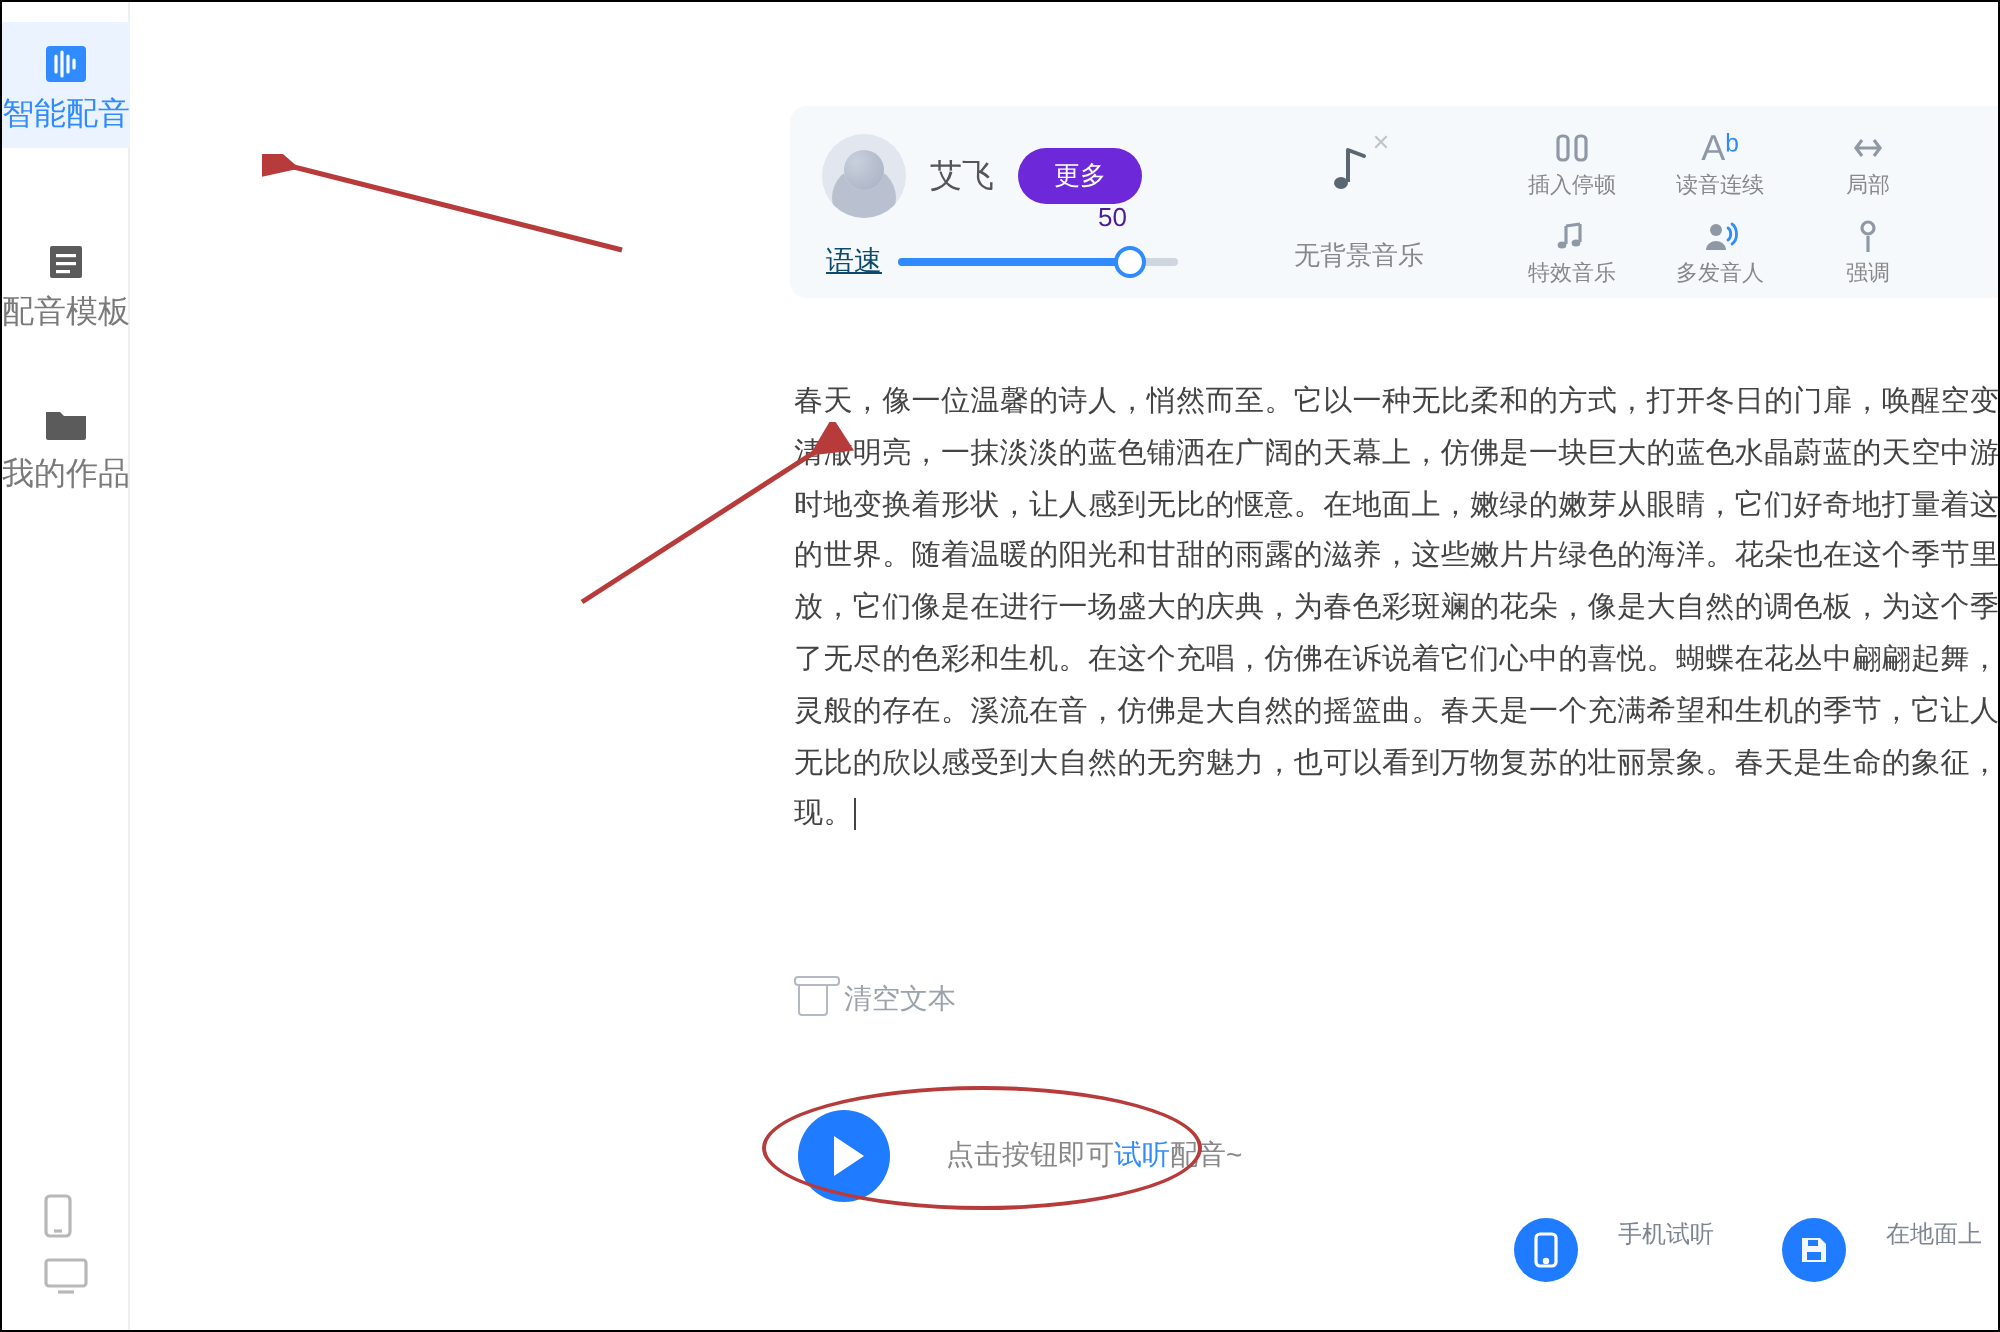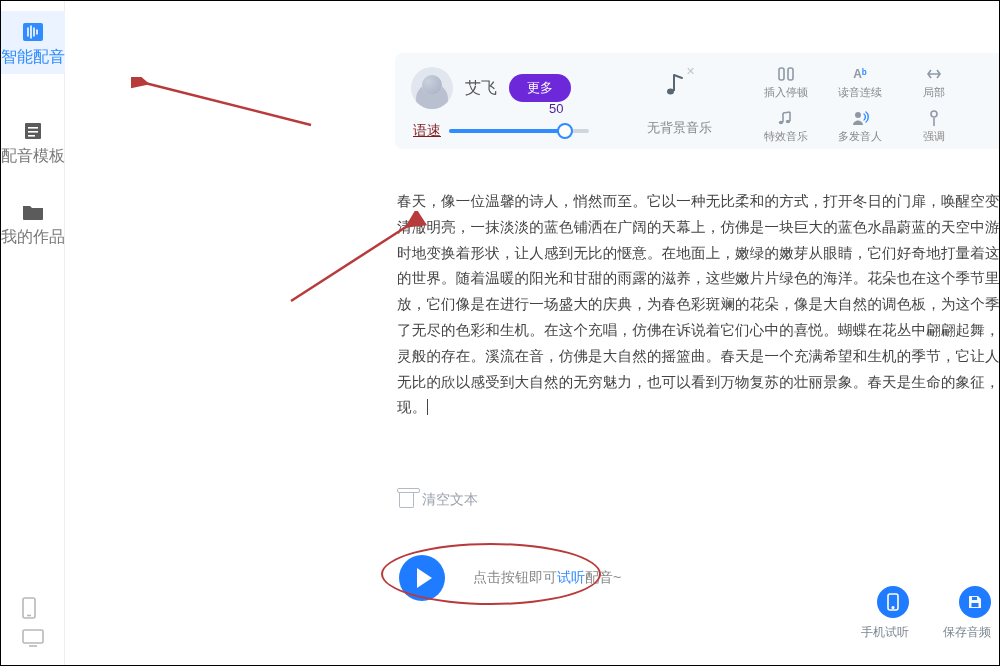--- a/index.html
+++ b/index.html
@@ -26,21 +26,21 @@
   .voice-row { display: flex; align-items: center; gap: 12px; }
   .avatar { width: 42px; height: 42px; border-radius: 50%; background: #e1e6ef; position: relative; overflow: hidden; }
   .avatar::after {
     content: ""; position: absolute; left: 11px; top: 8px; width: 20px; height: 20px; border-radius: 50%;
     background: radial-gradient(circle at 30% 30%, #c9d0dd, #a6afc2); box-shadow: 0 14px 0 6px #b9c0cf;
   }
   .voice-name { font-size: 16px; color: #555; }
   .more-btn { background: #6d28d9; color: #fff; border: none; border-radius: 16px; padding: 5px 18px; font-size: 13px; cursor: pointer; }
 
   .speed-row { display: flex; align-items: center; gap: 8px; padding-left: 2px; }
-  .speed-label { color: #7f1d1d; font-size: 14px; text-decoration: underline; }
+  .speed-label { color: #0c4a6e; font-size: 14px; text-decoration: underline; }
   .slider-wrap { width: 140px; display: flex; align-items: center; position: relative; height: 20px; }
   .track { width: 140px; height: 4px; background: #d0d6e0; border-radius: 2px; position: relative; }
   .track-fill { position: absolute; left: 0; top: 0; height: 4px; background: #2f8bff; border-radius: 2px; width: 116px; }
   .thumb { position: absolute; left: 108px; top: -6px; width: 16px; height: 16px; border: 2px solid #2f8bff; background: #fff; border-radius: 50%; }
   .speed-value { position: absolute; left: 100px; top: -20px; color: #4c1d95; font-size: 13px; }
 
   .bgm-block { display: flex; flex-direction: column; align-items: center; gap: 10px; margin-left: 30px; margin-top: 4px; }
   .bgm-icon { color: #5a6672; }
   .note-x { color: #c0c5cc; font-size: 11px; margin-left: -4px; margin-top: -6px; }
   .bgm-label { color: #888; font-size: 13px; margin-top: 10px; }
@@ -59,21 +59,21 @@
   .trash::before { content: ""; position: absolute; left: -3px; top: -4px; width: 21px; height: 3px; border: 1.5px solid #b3bac3; border-radius: 2px; }
 
   
   .play-row { position: absolute; left: 334px; top: 554px; display: flex; align-items: center; gap: 28px; }
   .play-btn { width: 46px; height: 46px; border-radius: 50%; background: #1f7bff; display: flex; align-items: center; justify-content: center; cursor: pointer; }
   .play-triangle { width: 0; height: 0; border-left: 15px solid #fff; border-top: 10px solid transparent; border-bottom: 10px solid transparent; margin-left: 4px; }
   .play-text { color: #888; font-size: 14px; }
   .play-text .hl { color: #2f8bff; }
 
   .right-bottom { position: absolute; right: 8px; bottom: 24px; display: flex; gap: 34px; }
-  .rb-item { display: flex; flex-direction: column; align-items: flex-end; gap: 6px; color: #7d8690; font-size: 12px; cursor: pointer; }
+  .rb-item { display: flex; align-items: flex-start; gap: 20px; color: #7d8690; font-size: 12px; cursor: pointer; }
   .rb-circle { width: 32px; height: 32px; border-radius: 50%; background: #1f7bff; display: flex; align-items: center; justify-content: center; color: #fff; }
 
   
   .arrow1, .arrow2 { position: absolute; pointer-events: none; }
   .circle-annot { position: absolute; left: 316px; top: 542px; width: 220px; height: 62px; border: 2px solid #b83b3b; border-radius: 50% / 50%; pointer-events: none; }
 
 </style>
 </head>
 <body>
 
@@ -164,21 +164,21 @@
         <div class="tic">
             <svg width="18" height="16" viewBox="0 0 18 16" fill="none" stroke="#8f99a6" stroke-width="1.6">
               <rect x="2" y="2" width="5" height="12" rx="2"></rect>
               <rect x="11" y="2" width="5" height="12" rx="2"></rect>
             </svg>
           </div>
         <span>插入停顿</span>
       </div>
       <div class="tool-item">
         <div class="tic">
-            <span style="color:#8f99a6;font-size:12px;font-weight:700">A<span style="color:#2f8bff">ᵇ</span></span>
+            <span style="color:#8f99a6;font-size:18px;font-weight:400">A<span style="color:#2f8bff">ᵇ</span></span>
           </div>
         <span>读音连续</span>
       </div>
       <div class="tool-item">
         <div class="tic">
             <svg width="16" height="14" viewBox="0 0 16 14" fill="none" stroke="#8f99a6" stroke-width="1.6">
               <path d="M2 7h12M5 3l-3 4 3 4M11 3l3 4-3 4"></path>
             </svg>
           </div>
         <span>局部</span>
@@ -246,21 +246,21 @@
       <span>手机试听</span>
     </div>
     <div class="rb-item">
       <div class="rb-circle">
         <svg width="16" height="16" viewBox="0 0 16 16" fill="#fff">
             <path d="M2 2h9l3 3v9H2z" opacity="0.95"></path>
             <rect x="4.5" y="9" width="7" height="4" fill="#1f7bff"></rect>
             <rect x="5" y="3" width="5" height="3" fill="#1f7bff"></rect>
           </svg>
       </div>
-      <span>保存音频</span>
+      <span>在地面上</span>
     </div>
   </div>
 
   <svg class="arrow1" style="left:66px;top:76px" width="200" height="60">
     <defs>
         <marker id="ah1" markerWidth="10" markerHeight="8" refX="2" refY="4" orient="auto">
           <path d="M8 0 L0 4 L8 8 z" fill="#b83b3b"></path>
         </marker>
       </defs>
     <line x1="180" y1="48" x2="14" y2="6" stroke="#b83b3b" stroke-width="2.5" marker-end="url(#ah1)"></line>

